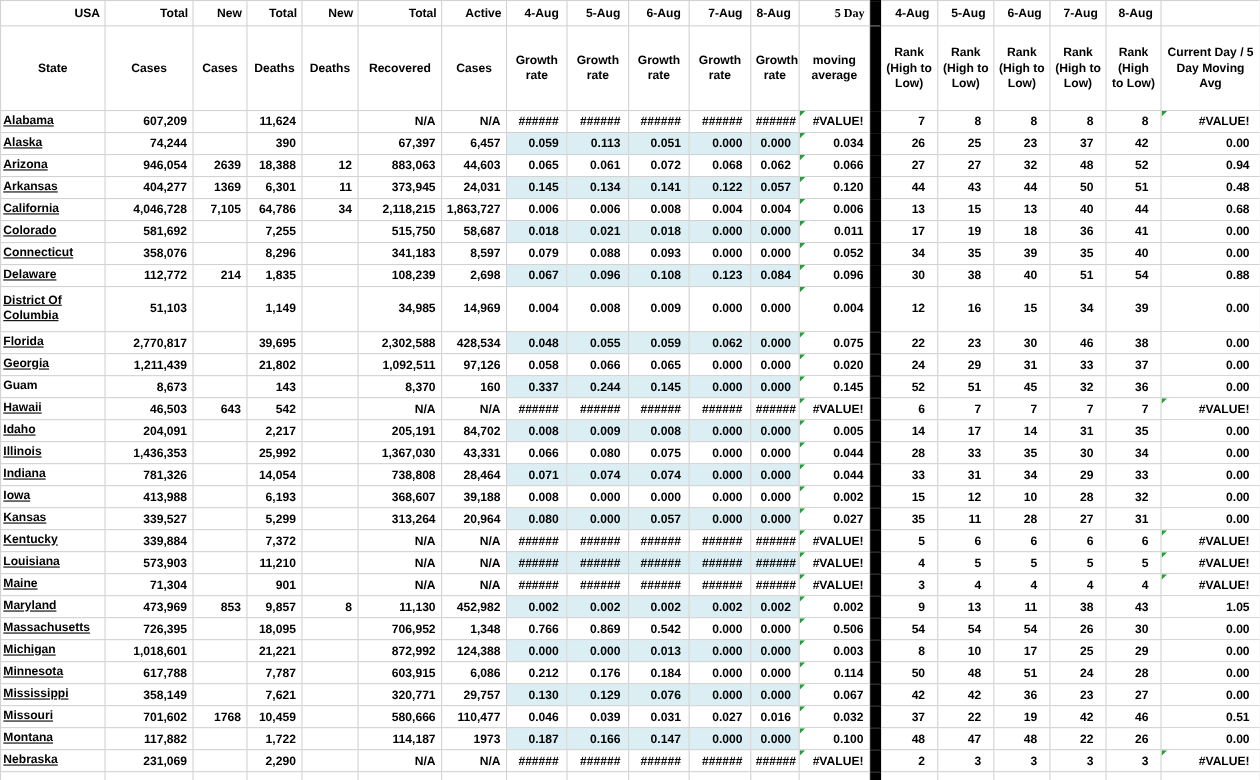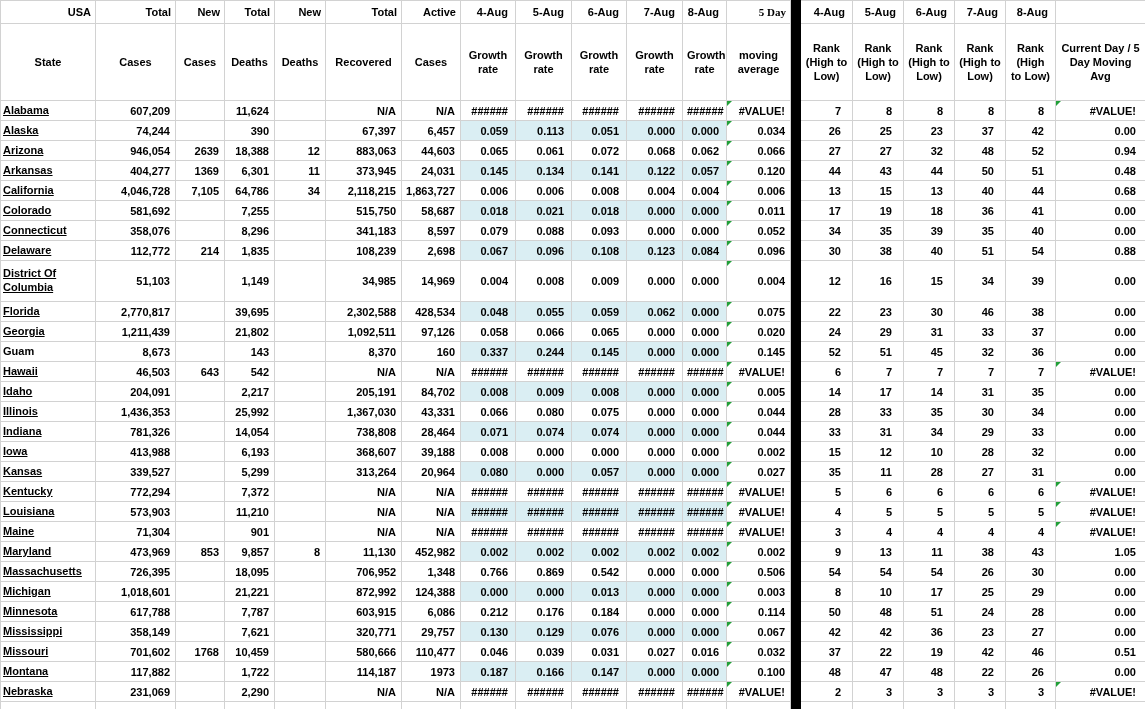--- a/index.html
+++ b/index.html
@@ -508,21 +508,21 @@
     <td class="divider"></td>
     <td class="rank">35</td>
     <td class="rank">11</td>
     <td class="rank">28</td>
     <td class="rank">27</td>
     <td class="rank">31</td>
     <td class="cd">0.00</td>
   </tr>
       <tr>
     <td class="state"><span class="state-text">Kentucky</span></td>
-    <td class="num">772,294</td>
+    <td class="num">339,884</td>
     <td class="num"></td>
     <td class="num">7,372</td>
     <td class="num"></td>
     <td class="num">N/A</td>
     <td class="num">N/A</td>
     <td class="gcell">######</td>
     <td class="gcell">######</td>
     <td class="gcell">######</td>
     <td class="gcell">######</td>
     <td class="gcell">######</td>

